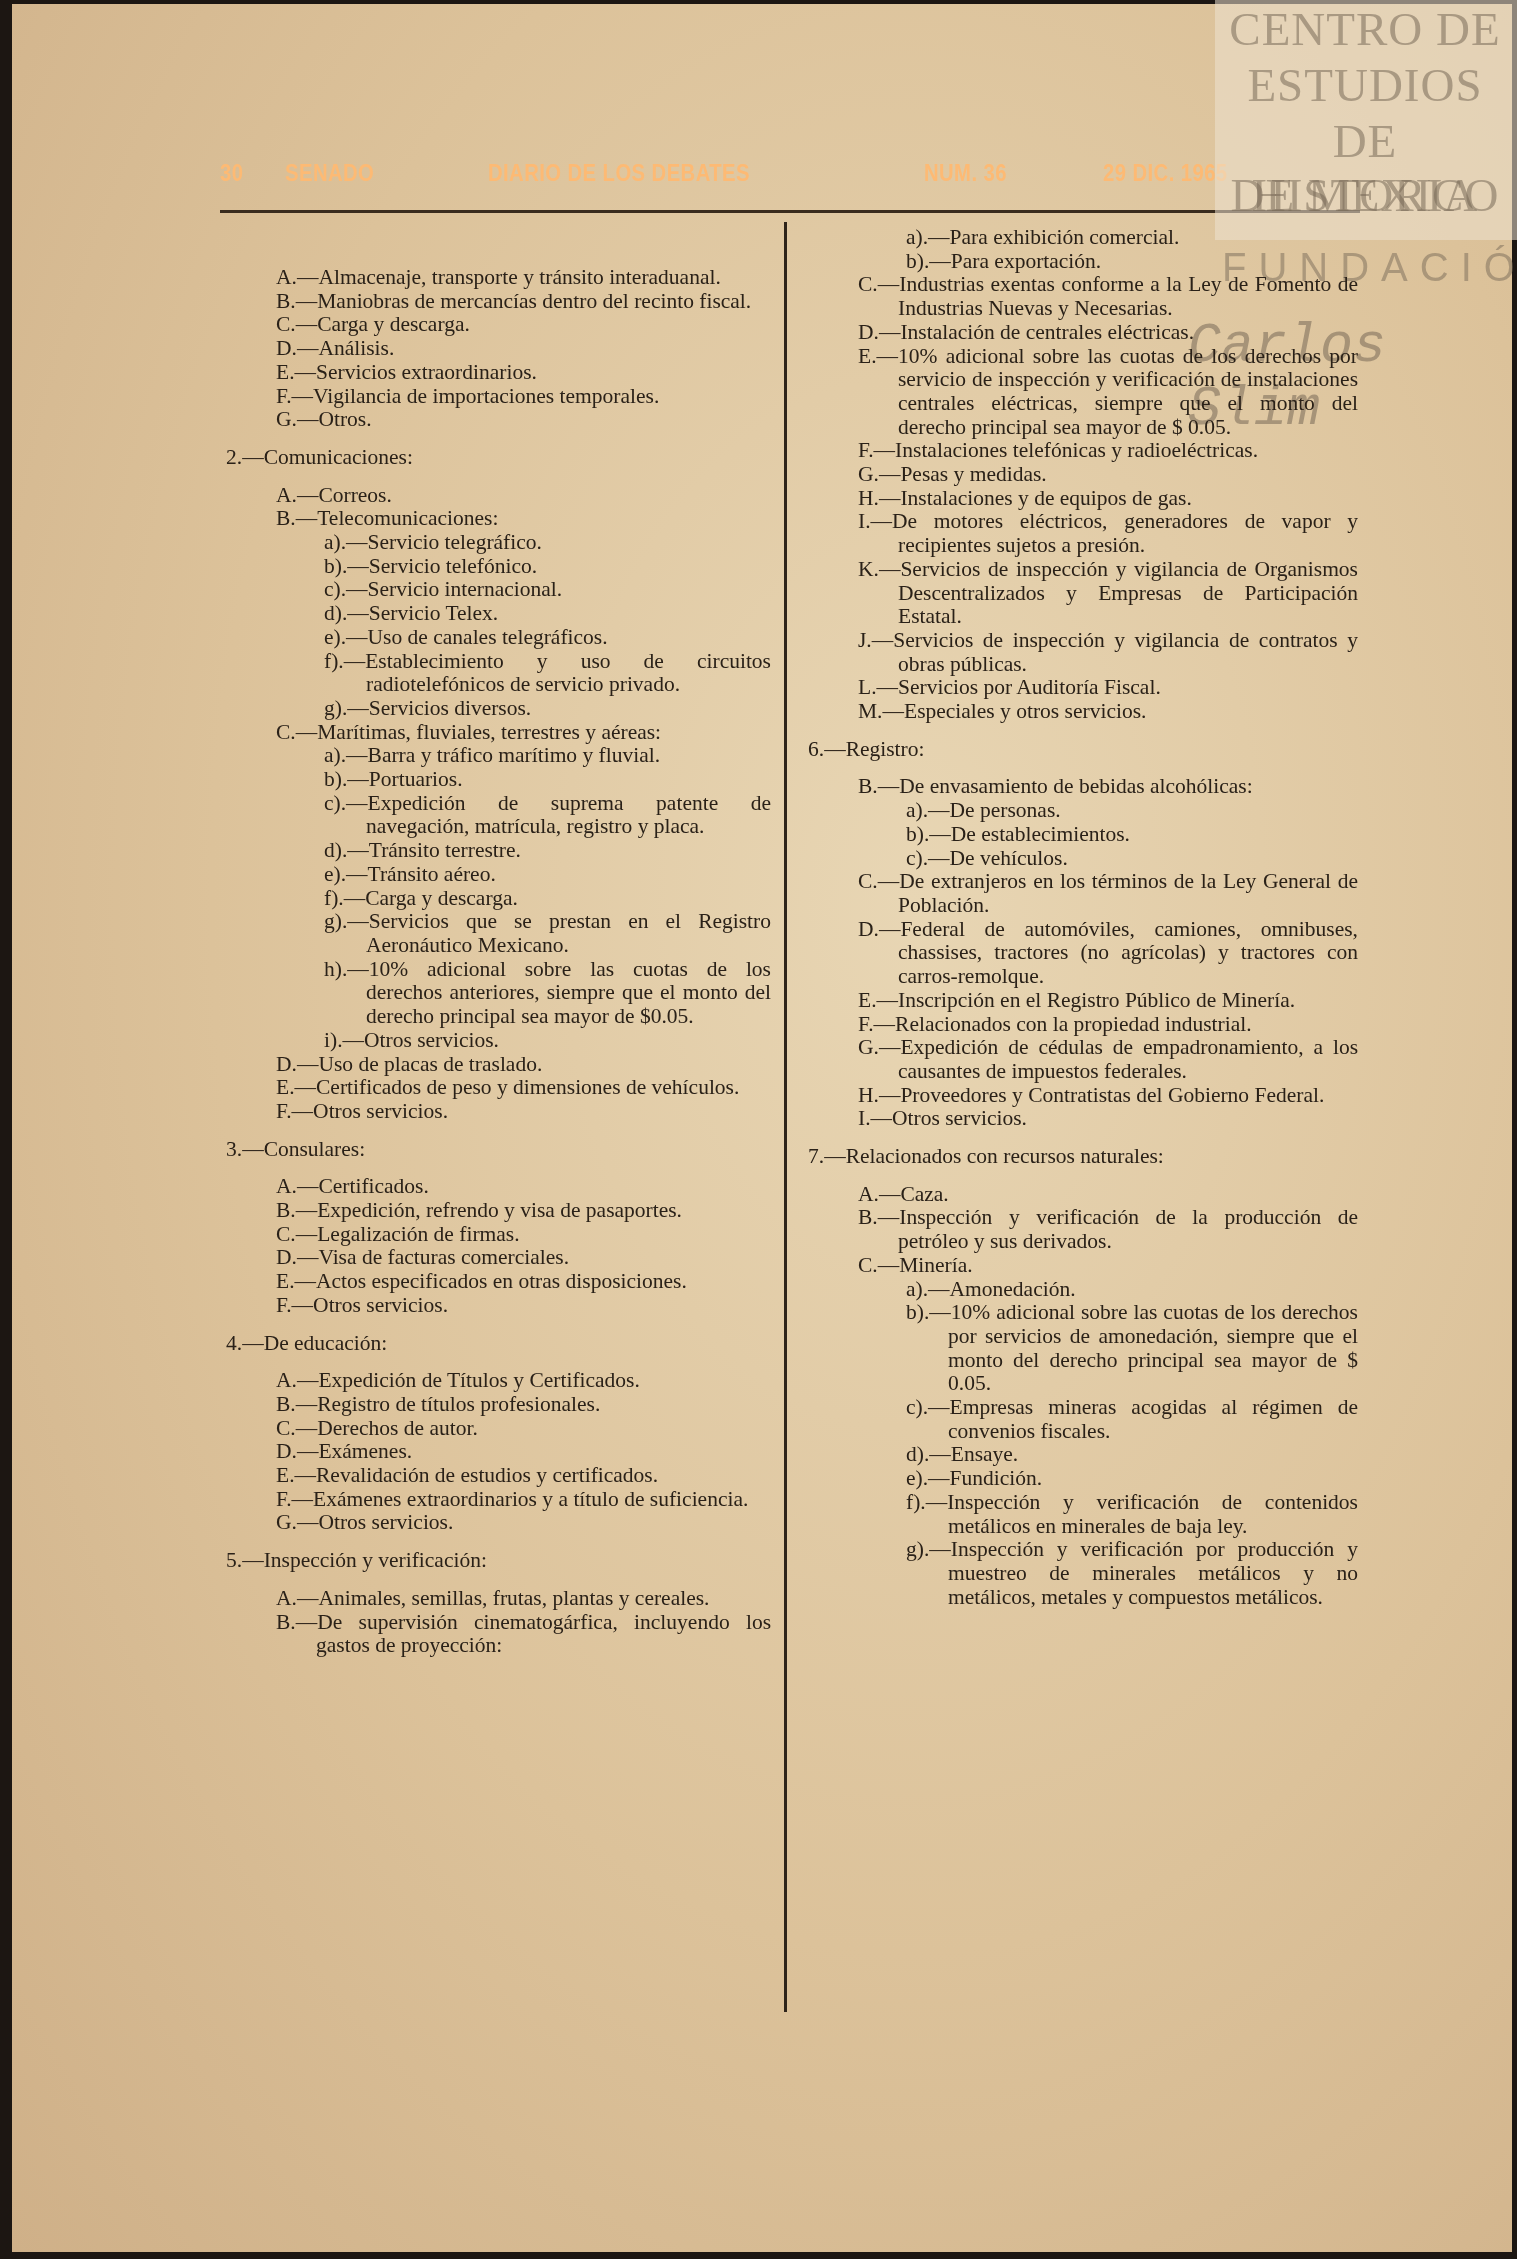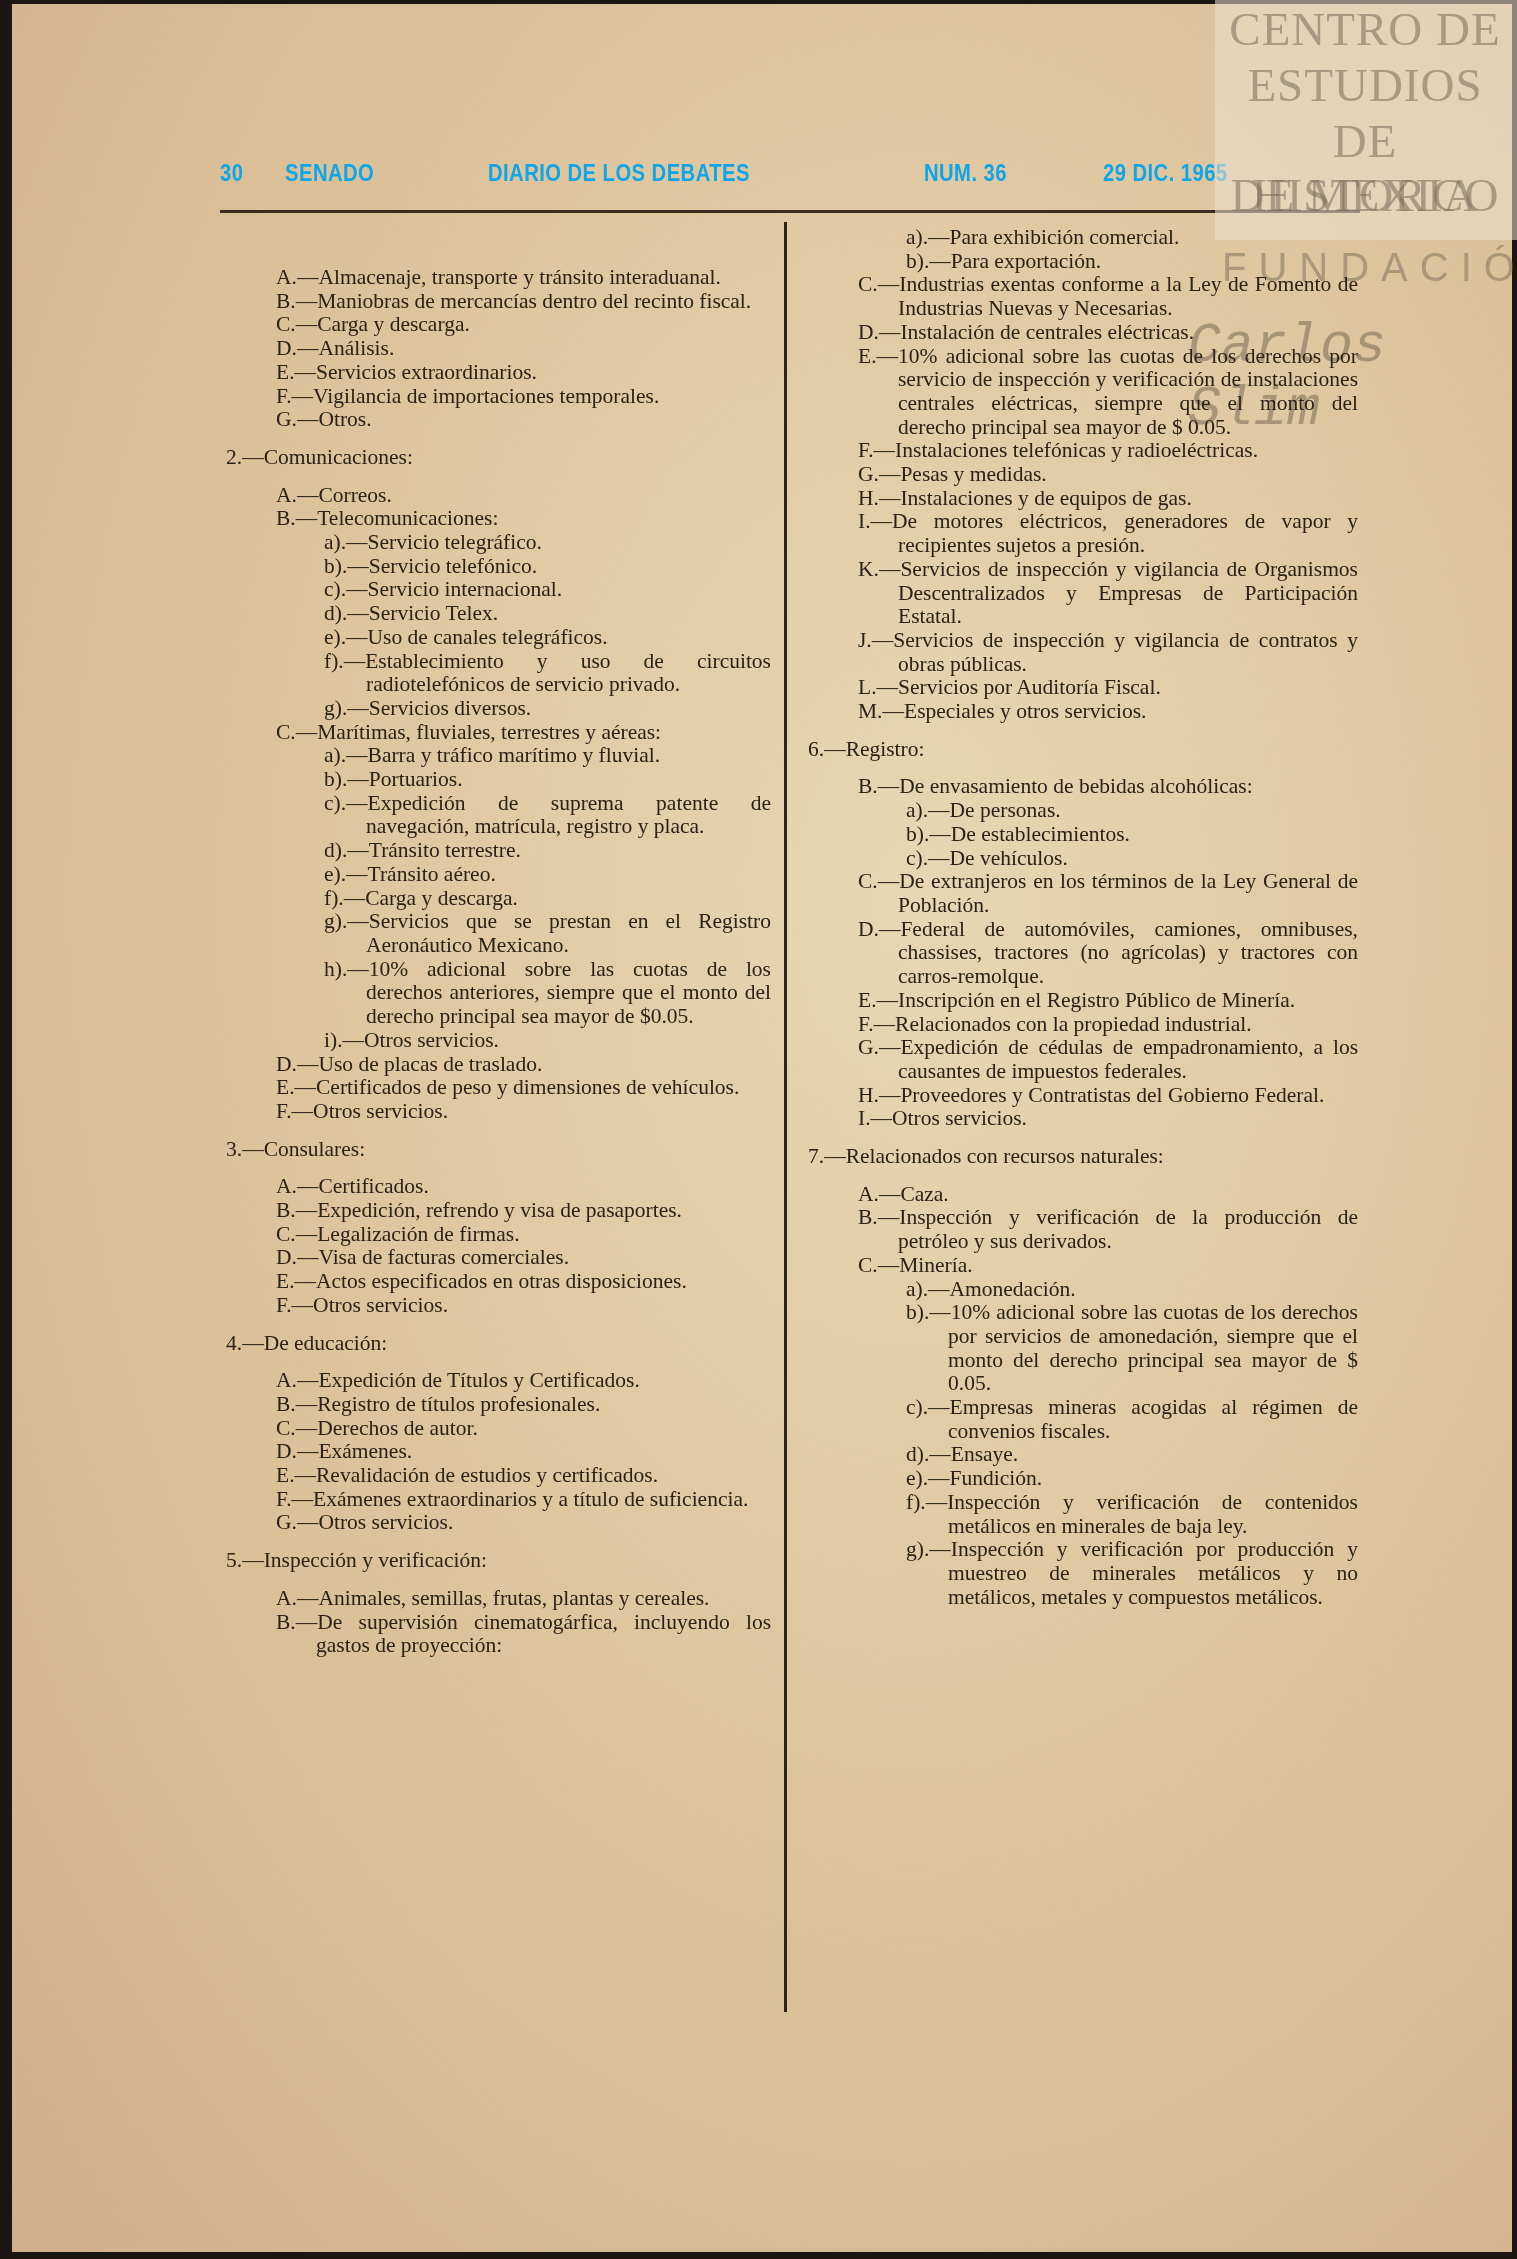--- a/index.html
+++ b/index.html
@@ -10,21 +10,21 @@
     color: #2a2118;
   }
   .page {
     position: absolute; left: 12px; top: 4px; width: 1500px; height: 2248px;
     background: radial-gradient(ellipse at 60% 40%, #e8d6b4 0%, #dcc29a 55%, #cfb088 100%);
   }
   .header {
     position: absolute; left: 220px; top: 160px; width: 1000px; height: 34px;
     font-family: "Liberation Sans", "DejaVu Sans", sans-serif;
     font-weight: bold; font-size: 23px; letter-spacing: 0.5px;
-    color: #0ea5e9;
+    color: #fdba74;
   }
   .header span { position: absolute; top: 0; white-space: nowrap; transform: scaleX(0.88); transform-origin: left; }
   .hdr-rule {
     position: absolute; left: 220px; top: 210px; width: 1140px; height: 3px;
     background: #3a2c1e;
   }
   .col-divider {
     position: absolute; left: 784px; top: 222px; width: 3px; height: 1790px;
     background: #2e241a;
   }

